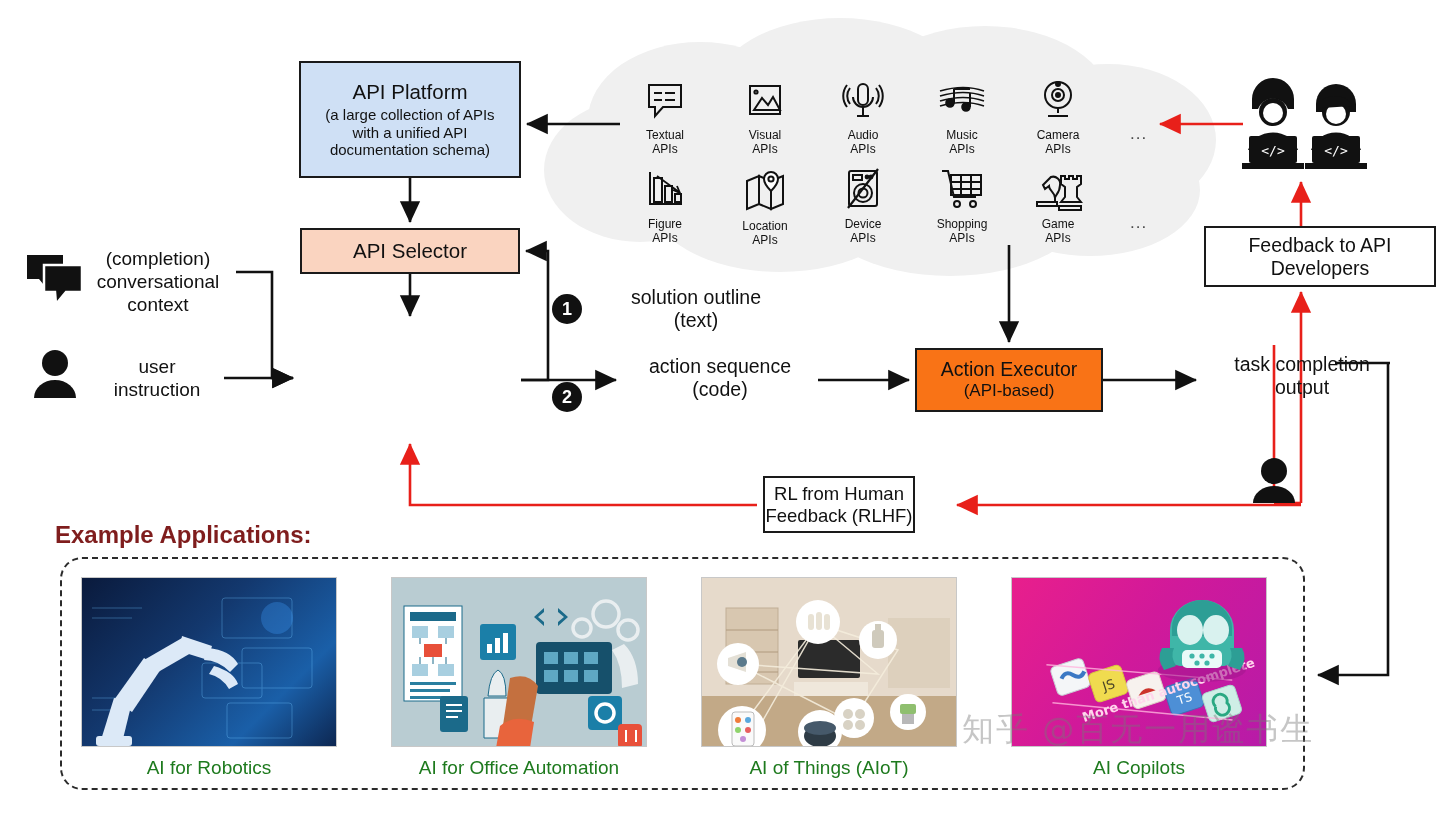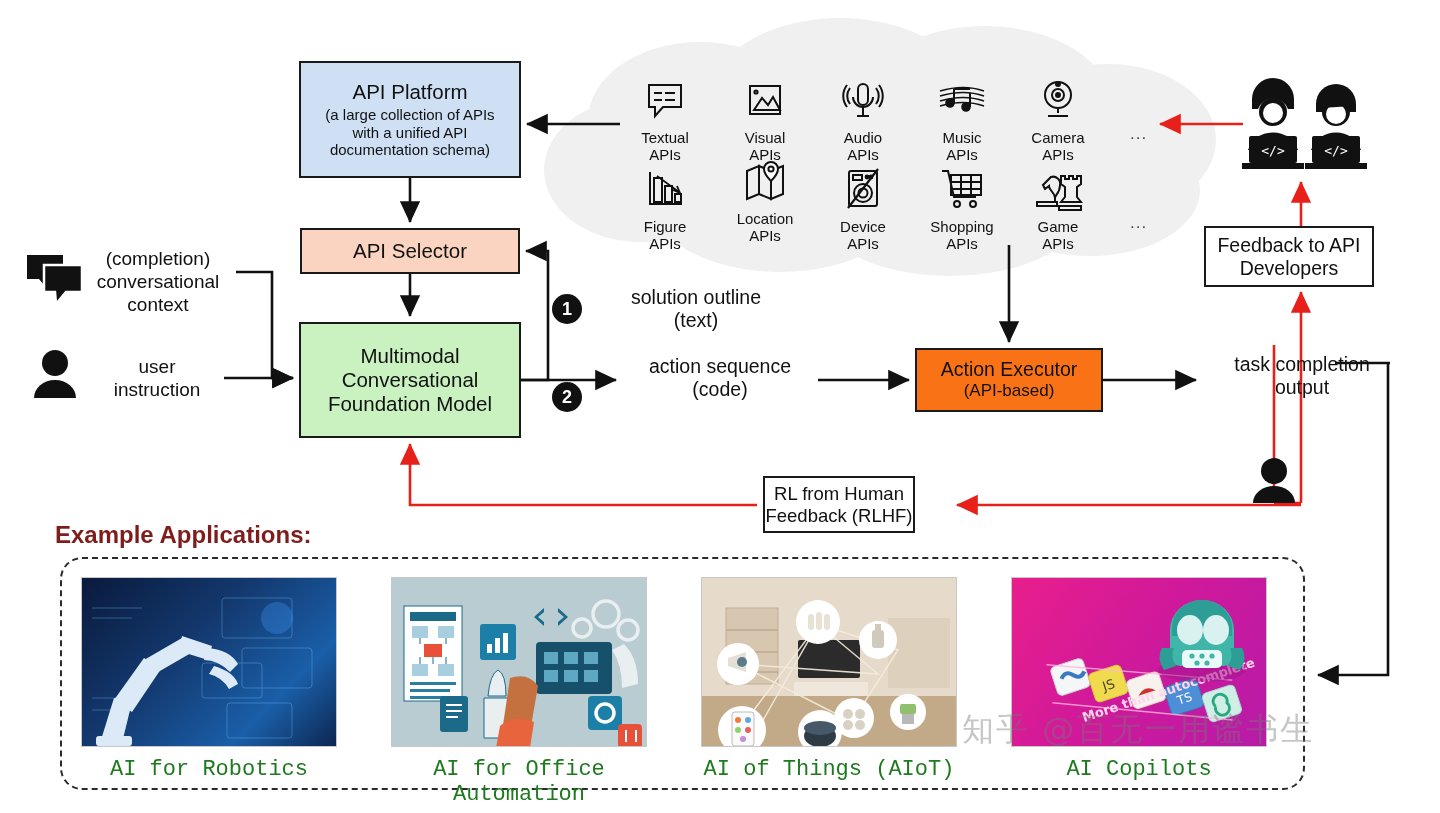--- a/index.html
+++ b/index.html
@@ -23,49 +23,49 @@
   #api-platform .t2 { font-size:15px; margin-top:2px; }
 
   #api-selector { left:300px; top:228px; width:220px; height:46px; background:#fad4c0; font-size:20.5px; }
 
   #mcfm { left:299px; top:322px; width:222px; height:116px; background:#c9f2c0; font-size:20.5px; }
 
   #action-executor { left:915px; top:348px; width:188px; height:64px; background:#f97316; }
   #action-executor .t1 { font-size:19.5px; }
   #action-executor .t2 { font-size:17px; }
 
-  #feedback-dev { left:1204px; top:226px; width:170px; height:61px; background:#fff; font-size:19.5px; }
+  #feedback-dev { left:1204px; top:226px; width:232px; height:61px; background:#fff; font-size:19.5px; }
   #rlhf { left:763px; top:476px; width:152px; height:57px; background:#fff; font-size:18.5px; }
 
   .flabel { position:absolute; text-align:center; line-height:1.2; }
   #lbl-solution { left:596px; top:286px; width:200px; font-size:19.5px; }
   #lbl-action   { left:620px; top:355px; width:200px; font-size:19.5px; }
   #lbl-task     { left:1198px; top:353px; width:208px; font-size:19.5px; }
 
   #lbl-conv { position:absolute; left:76px; top:247px; width:164px; text-align:center; font-size:19px; line-height:1.22; }
   #lbl-user { position:absolute; left:92px; top:355px; width:130px; text-align:center; font-size:19px; line-height:1.22; }
 
   .badge { position:absolute; width:30px; height:30px; border-radius:50%; background:#111; color:#fff;
            font-size:18px; font-weight:bold; display:flex; align-items:center; justify-content:center; }
   #badge-1 { left:552px; top:294px; }
   #badge-2 { left:552px; top:382px; }
 
   .api-item { position:absolute; width:96px; text-align:center; }
   .api-item .glyph { height:52px; display:flex; align-items:flex-end; justify-content:center; }
-  .api-item .cap { font-size:15px; line-height:1.16; margin-top:4px; }
+  .api-item .cap { font-size:12px; line-height:1.16; margin-top:4px; }
 
   .ellipsis { position:absolute; font-size:17px; color:#4a4a4a; letter-spacing:1px; }
 
   #apps-heading { position:absolute; left:55px; top:521px; font-size:24px; font-weight:bold; color:#7f1d1d; }
   #apps-box { position:absolute; left:60px; top:557px; width:1245px; height:233px;
               border:2px dashed #2b2b2b; border-radius:22px; }
 
   .app { position:absolute; top:577px; width:256px; }
   .app .thumb { width:256px; height:170px; border:1px solid #c8c8c8; position:relative; overflow:hidden; }
-  .app .cap { margin-top:10px; text-align:center; font-size:22px; color:#1e7a1e;font-family:Liberation Mono, monospace; }
+  .app .cap { margin-top:10px; text-align:center; font-size:19px; color:#1e7a1e; }
   #app-0 { left:81px; } #app-1 { left:391px; } #app-2 { left:701px; } #app-3 { left:1011px; }
 
   .watermark { position:absolute; left:962px; top:708px; font-size:32px; color:rgba(120,120,120,.42);
                font-family:"DejaVu Sans", sans-serif; white-space:nowrap; letter-spacing:2px; }
 </style>
 </head>
 <body>
 
 <div id="stage">
 
@@ -130,25 +130,20 @@
       <div>(a large collection of APIs</div>
       <div>with a unified API</div>
       <div>documentation  schema)</div>
     </div>
   </div>
 
   <div class="node" id="api-selector">
     <div>API Selector</div>
   </div>
 
-  <div class="node" id="mcfm">
-    <div>Multimodal</div>
-    <div>Conversational</div>
-    <div>Foundation  Model</div>
-  </div>
 
   <div class="node" id="action-executor">
     <div class="t1">Action Executor</div>
     <div class="t2">(API-based)</div>
   </div>
 
   <div class="node" id="feedback-dev">
     <div>Feedback to API</div>
     <div>Developers</div>
   </div>
@@ -284,21 +279,21 @@
         <path d="M9,6 v32 h32"></path>
         <rect x="13" y="12" width="8" height="24"></rect>
         <rect x="24" y="20" width="7" height="16"></rect>
         <rect x="34" y="28" width="6" height="8"></rect>
         <path d="M16,10 l22,16 M32,24 l7,3 l-3,-7" stroke-width="1.8"></path>
       </svg>
     </div>
     <div class="cap"><span>Figure</span><br><span>APIs</span></div>
   </div>
 
-  <div class="api-item" style="left:717px; top:154px;">
+  <div class="api-item" style="left:717px; top:164px;">
     <div class="glyph">
       <svg width="48" height="48" viewBox="0 0 48 48" fill="none" stroke="#111" stroke-width="2">
         <path d="M6,13 l12,-5 v28 l-12,5 z M18,8 l12,5 v28 l-12,-5 z M30,13 l12,-5 v28 l-12,5 z"></path>
         <path d="M30,4 a7,7 0 0 1 7,7 c0,5 -7,12 -7,12 c0,0 -7,-7 -7,-12 a7,7 0 0 1 7,-7 z" fill="#fff"></path>
         <circle cx="30" cy="11" r="2.6"></circle>
       </svg>
     </div>
     <div class="cap"><span>Location</span><br><span>APIs</span></div>
   </div>
 

